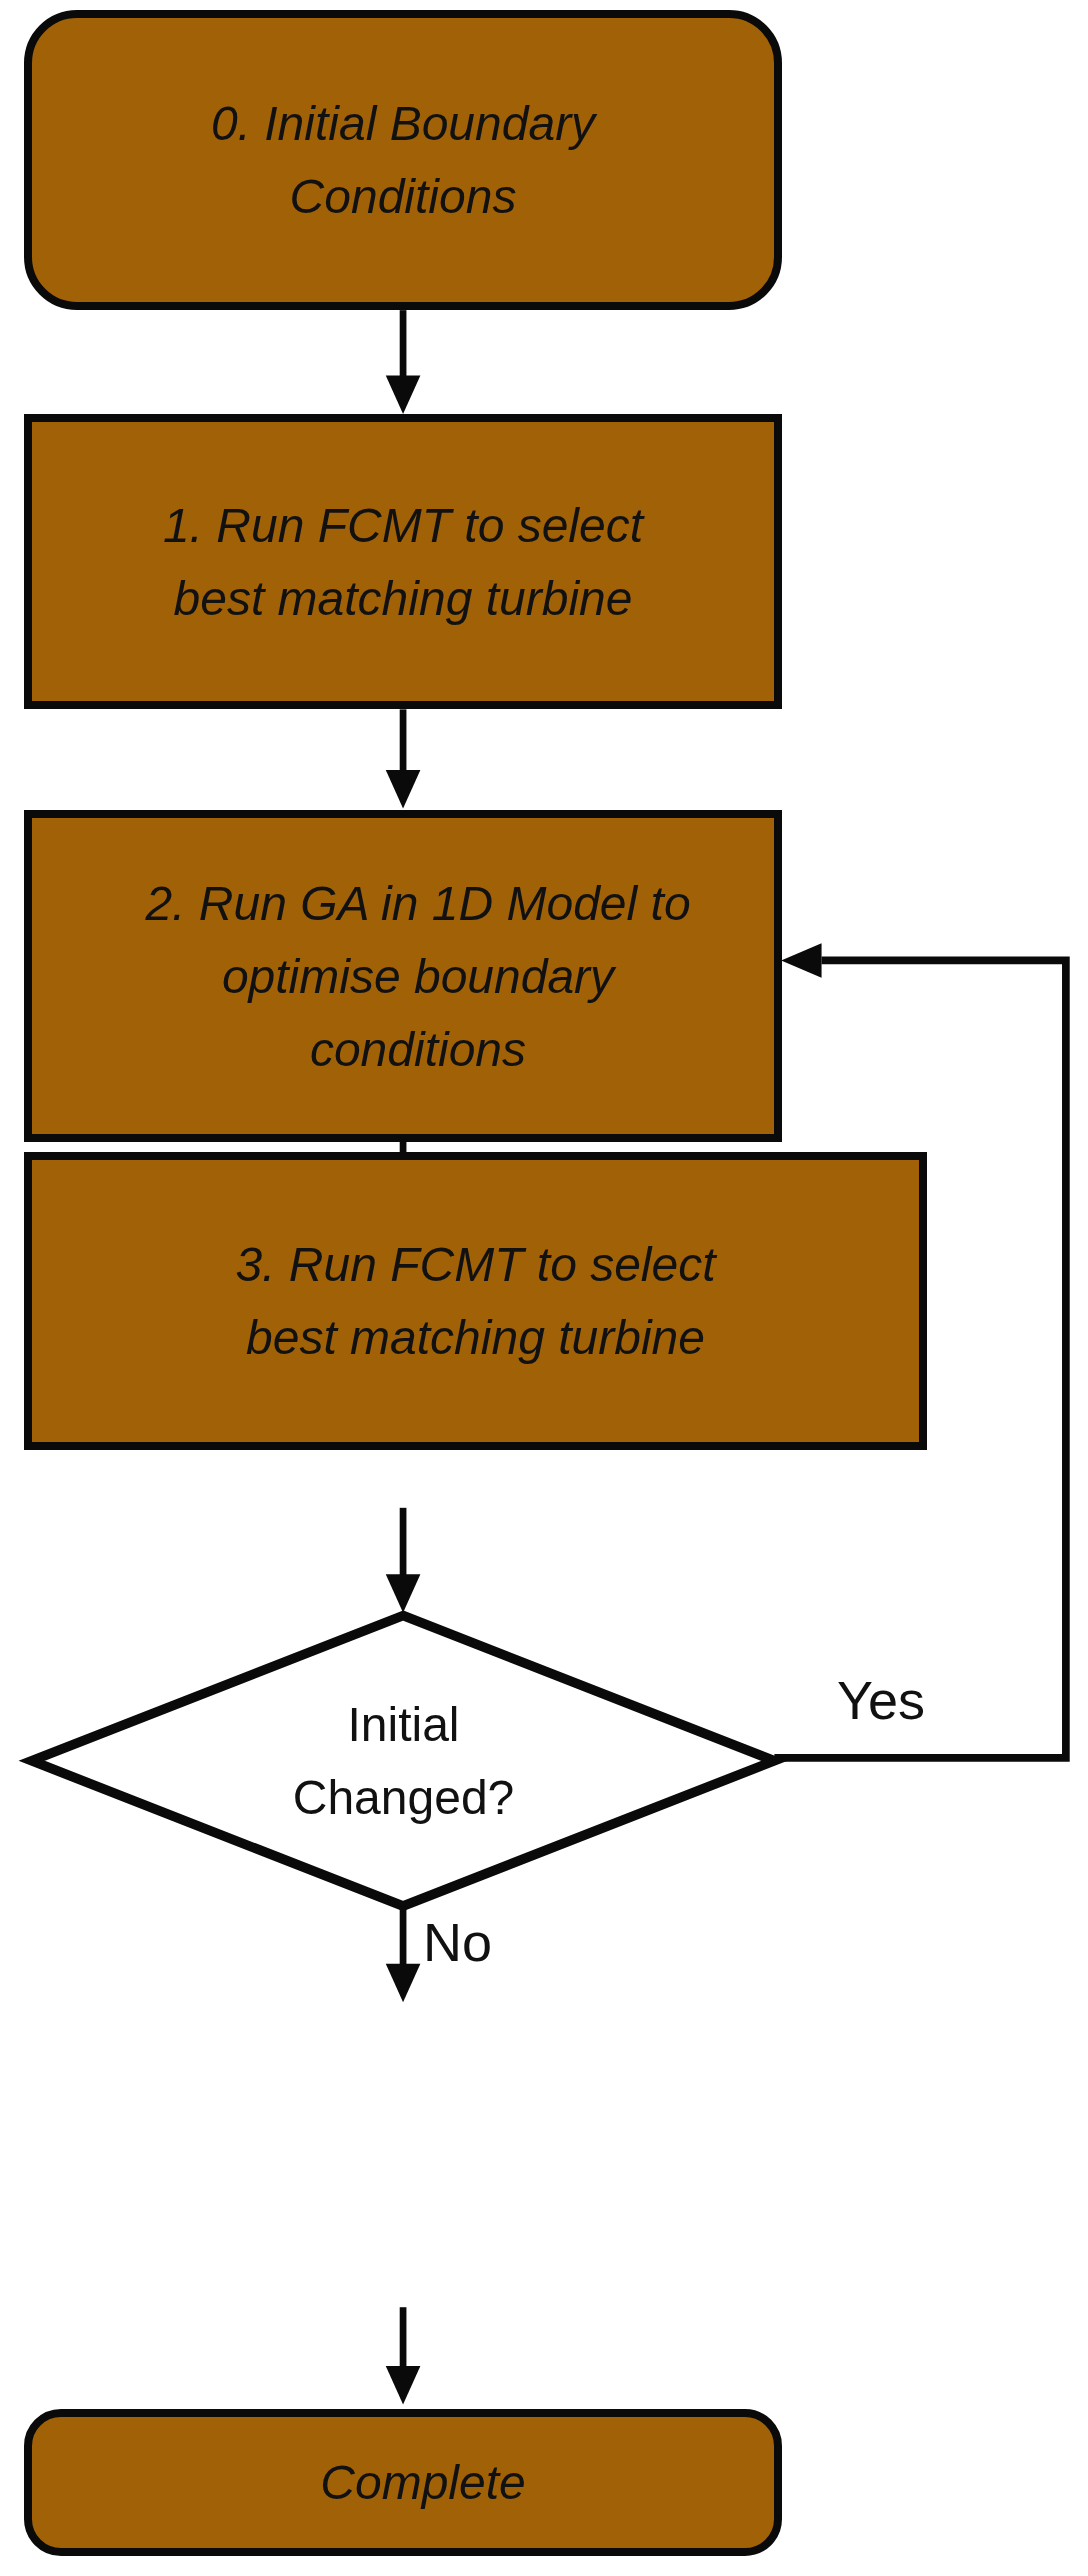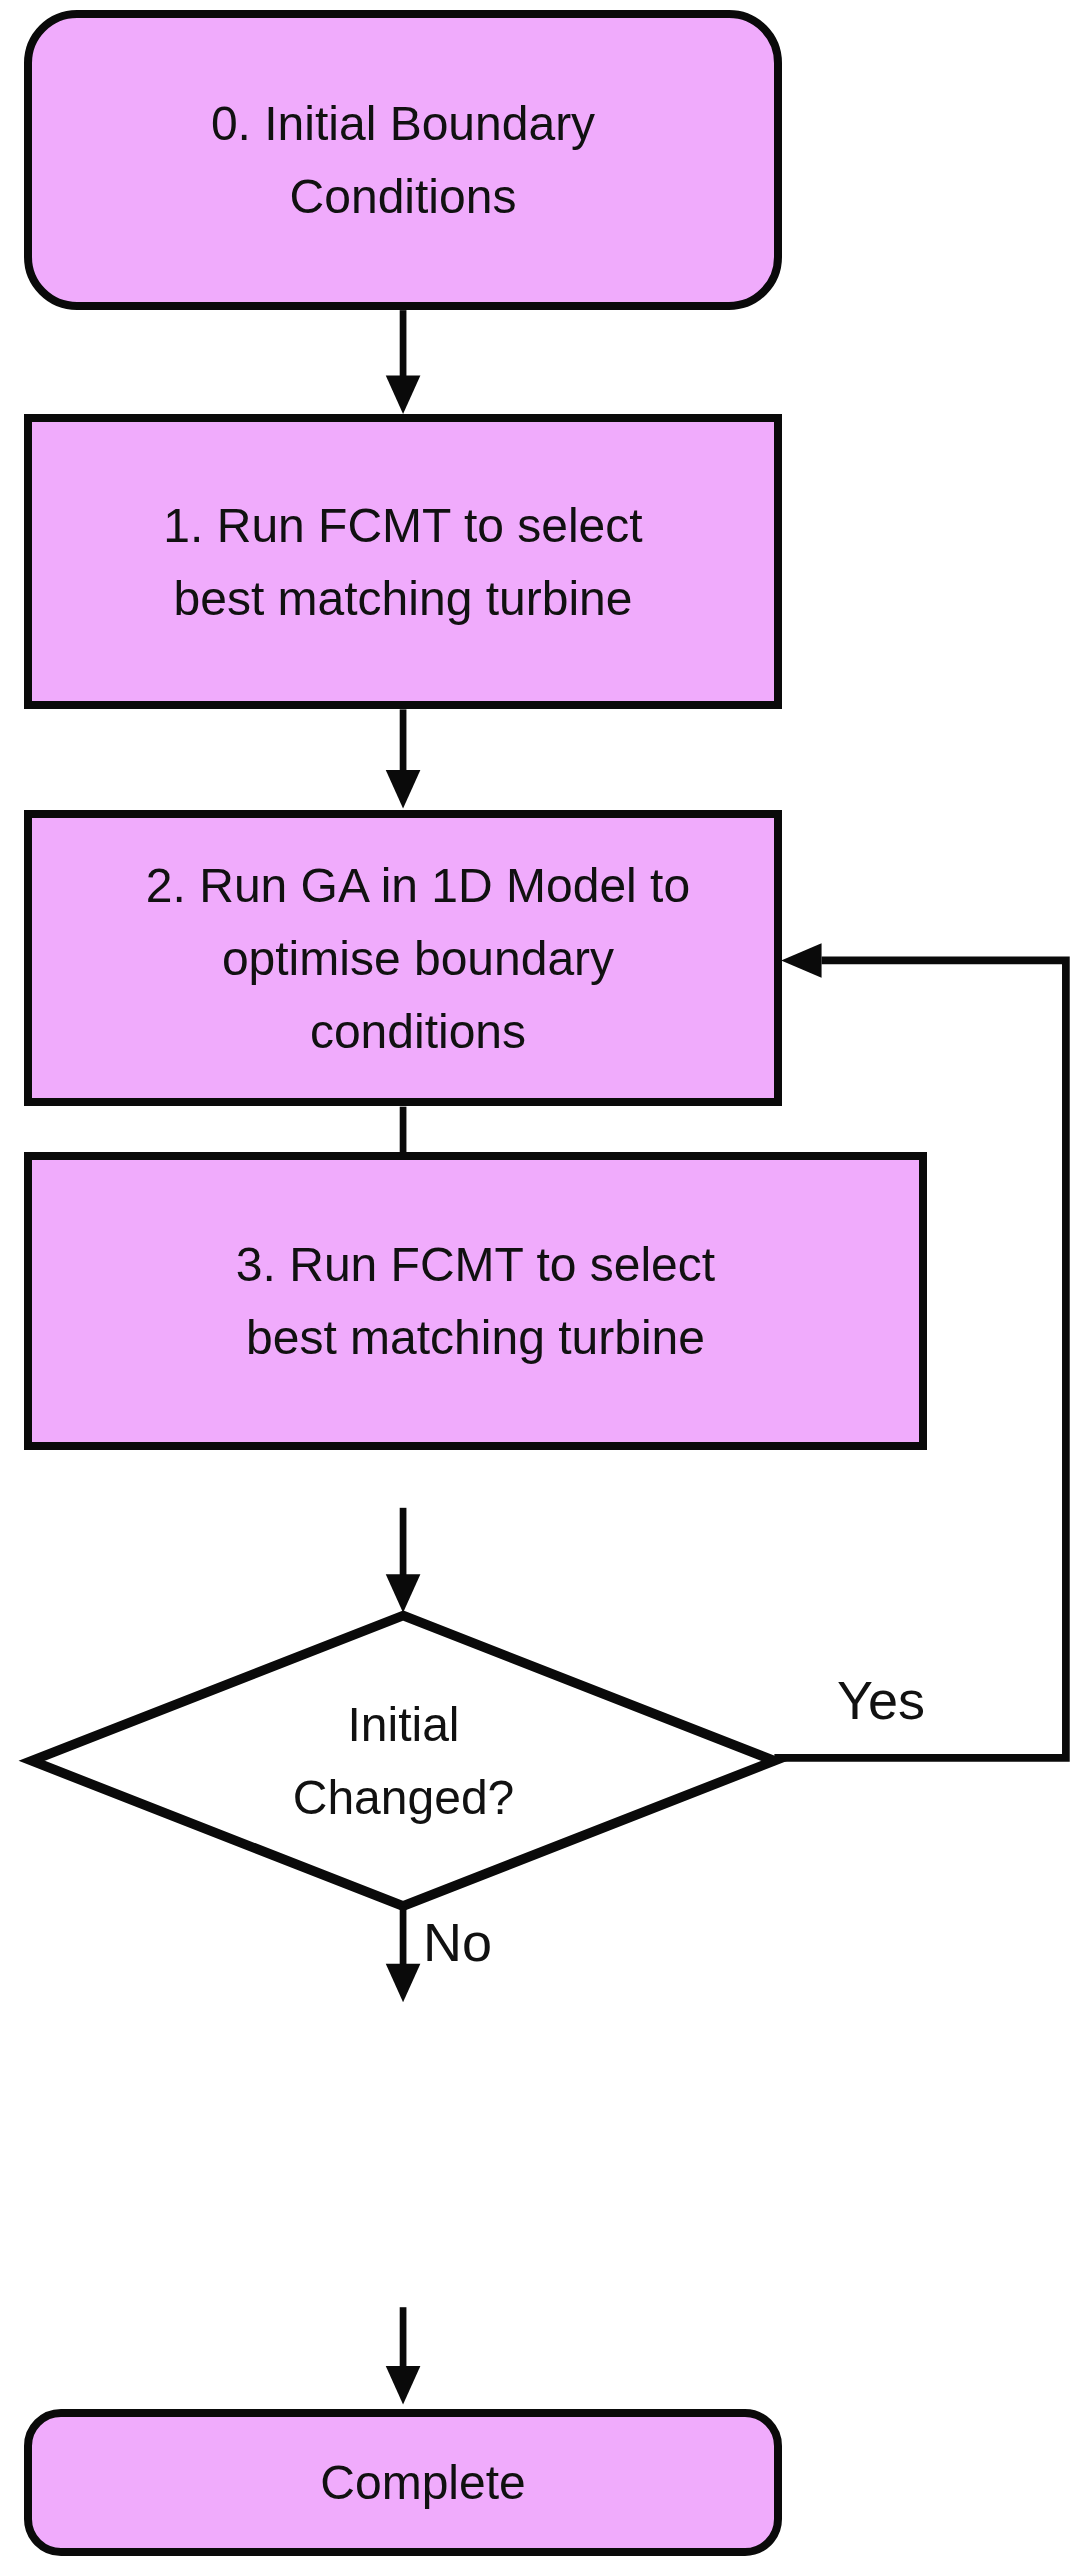--- a/index.html
+++ b/index.html
@@ -14,33 +14,34 @@
   }
   svg.connectors {
     position: absolute;
     left: 0; top: 0;
     width: 1088px; height: 2576px;
   }
   .node {
     position: absolute;
     box-sizing: border-box;
     border: 8.7px solid #0a0a0a;
-    background: #f0abfc;
+    background: #a16207;
     display: flex;
     flex-direction: column;
     align-items: center;
     justify-content: center;
     text-align: center;
     font-size: 48px;
     line-height: 73px;
     font-weight: 400;
+    font-style: italic;
   }
   #node-initial  { left: 24px; top: 9.6px;   width: 758px; height: 300px; border-radius: 53px; }
   #node-step1    { left: 24px; top: 414px;  width: 758px; height: 295px; }
-  #node-step2    { left: 24px; top: 810px;  width: 758px; height: 296px; padding-left: 30px; }
+  #node-step2    { left: 24px; top: 810px;  width: 758px; height: 332px; padding-left: 30px; }
   #node-step3    { left: 24px; top: 1152px; width: 903px; height: 298px; }
   #node-step4    { left: 24px; top: 2006px; width: 758px; height: 301px; }
   #node-complete { left: 24px; top: 2409px; width: 758px; height: 147px; border-radius: 37px; padding-left: 40px; }
   #decision-text {
     position: absolute;
     left: 115px; top: 1688px; width: 577px;
     text-align: center;
     font-size: 48px;
     line-height: 73px;
   }

